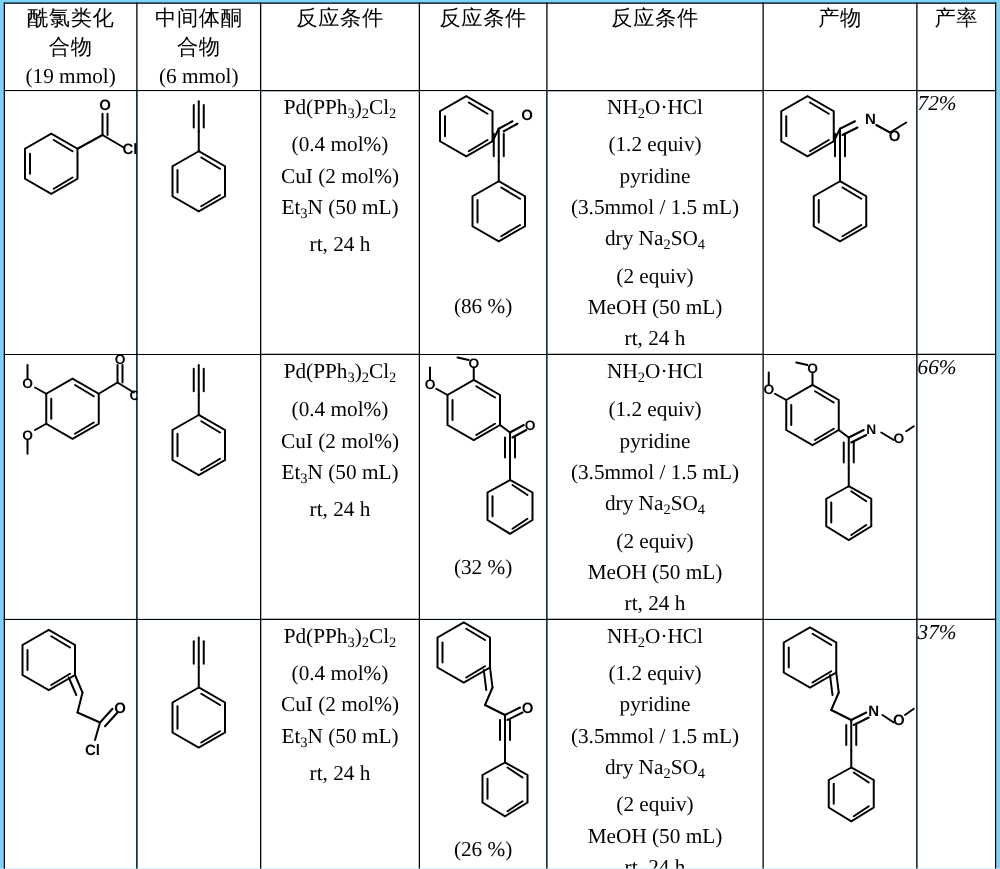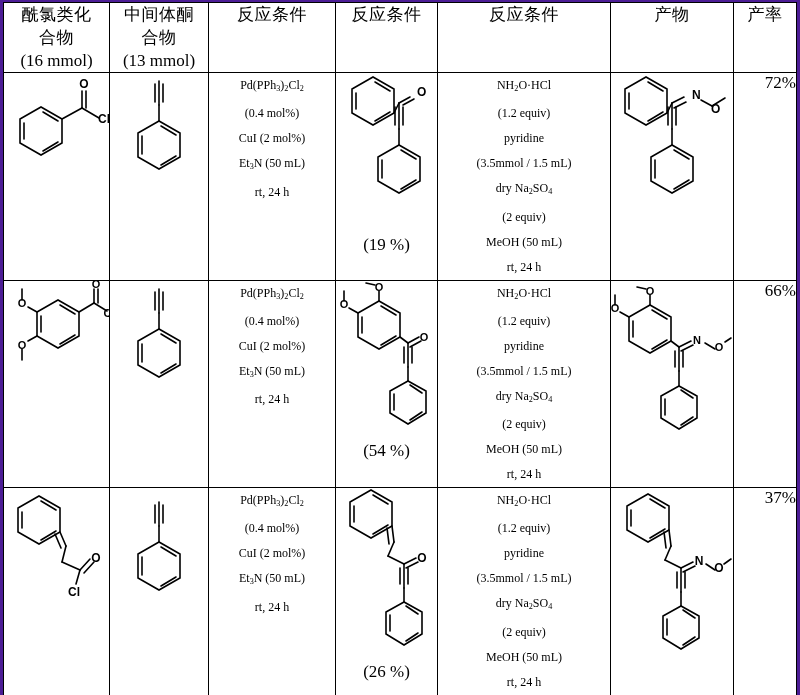--- a/index.html
+++ b/index.html
@@ -4,21 +4,21 @@
 <style>
   * { box-sizing: border-box; }
   html, body {
     margin: 0; padding: 0;
     background: #ffffff;
     font-family: "Liberation Serif", "DejaVu Serif", serif;
   }
   #page {
     width: 800px; height: 695px;
     position: relative;
-    background: #4c1d95;
+    background: #7dd3fc;
     overflow: hidden;
   }
   table.rx {
     border-collapse: collapse;
     width: 793px;
     margin: 2px 0 0 3px;
     table-layout: fixed;
   }
   table.rx td, table.rx th {
     border: 1px solid #000;
@@ -30,30 +30,31 @@
   .hd {
     text-align: center;
     font-size: 17px;
     line-height: 23px;
     padding: 3px 2px 4px 2px;
     vertical-align: top;
   }
   .hd .zh { letter-spacing: 0.5px; }
   .cond {
     text-align: center;
-    font-size: 12px;
+    font-size: 17px;
     line-height: 25px;
     padding: 6px 3px 0 3px;
   }
   .cond .ln { white-space: nowrap; }
   sub { font-size: 0.68em; vertical-align: -0.28em; }
   .yieldcell {
-    text-align: right;
+    text-align: left;
     font-size: 17px;
     padding: 6px 2px 0 2px;
+    font-style: italic;
   }
   .structcell {
     text-align: center;
     padding: 0;
     position: relative;
   }
   .structcell svg { display: block; margin: 0 auto; }
   .pct {
     font-size: 17px;
     text-align: center;
@@ -85,26 +86,26 @@
         <col class="c5">
         <col class="c6">
         <col class="c7">
   </colgroup>
 
   <thead>
     <tr>
       <th class="hd">
         <div class="zh">酰氯类化</div>
         <div class="zh">合物</div>
-        <div>(16 mmol)</div>
+        <div>(19 mmol)</div>
       </th>
       <th class="hd">
         <div class="zh">中间体酮</div>
         <div class="zh">合物</div>
-        <div>(13 mmol)</div>
+        <div>(6 mmol)</div>
       </th>
       <th class="hd">
         <div class="zh">反应条件</div>
       </th>
       <th class="hd">
         <div class="zh">反应条件</div>
       </th>
       <th class="hd">
         <div class="zh">反应条件</div>
       </th>
@@ -175,21 +176,21 @@
             <line x1="59" y1="34" x2="59" y2="52"></line>
             <line x1="67" y1="34" x2="67" y2="52"></line>
             <line x1="63" y1="56" x2="63" y2="72"></line>
             <polygon points="63,72 42,84 42,108 63,120 84,108 84,84"></polygon>
             <line x1="46" y1="87" x2="46" y2="105"></line>
             <line x1="65" y1="116" x2="80" y2="107"></line>
             <line x1="80" y1="86" x2="65" y2="77"></line>
           </g>
           <text x="81" y="23" font-family="'Liberation Sans',sans-serif" font-size="12" font-weight="bold">O</text>
         </svg>
-        <div class="pct">(19 %)</div>
+        <div class="pct">(86 %)</div>
       </td>
 
       <td class="cond">
         <div class="ln"><span>NH</span><sub>2</sub><span>O·HCl</span></div>
         <div class="ln">(1.2 equiv)</div>
         <div class="ln">pyridine</div>
         <div class="ln">(3.5mmol / 1.5 mL)</div>
         <div class="ln"><span>dry Na</span><sub>2</sub><span>SO</span><sub>4</sub></div>
         <div class="ln">(2 equiv)</div>
         <div class="ln">MeOH (50 mL)</div>
@@ -293,21 +294,21 @@
             <line x1="72" y1="86" x2="72" y2="100"></line>
             <polygon points="72,100 54,110 54,132 72,143 90,132 90,110"></polygon>
             <line x1="58" y1="113" x2="58" y2="129"></line>
             <line x1="74" y1="139" x2="86" y2="131"></line>
             <line x1="86" y1="112" x2="74" y2="104"></line>
           </g>
           <text x="8" y="27" font-family="'Liberation Sans',sans-serif" font-size="11" font-weight="bold" text-anchor="middle">O</text>
           <text x="43" y="10" font-family="'Liberation Sans',sans-serif" font-size="11" font-weight="bold" text-anchor="middle">O</text>
           <text x="88" y="60" font-family="'Liberation Sans',sans-serif" font-size="11" font-weight="bold" text-anchor="middle">O</text>
         </svg>
-        <div class="pct">(54 %)</div>
+        <div class="pct">(32 %)</div>
       </td>
 
       <td class="cond">
         <div class="ln"><span>NH</span><sub>2</sub><span>O·HCl</span></div>
         <div class="ln">(1.2 equiv)</div>
         <div class="ln">pyridine</div>
         <div class="ln">(3.5mmol / 1.5 mL)</div>
         <div class="ln"><span>dry Na</span><sub>2</sub><span>SO</span><sub>4</sub></div>
         <div class="ln">(2 equiv)</div>
         <div class="ln">MeOH (50 mL)</div>

